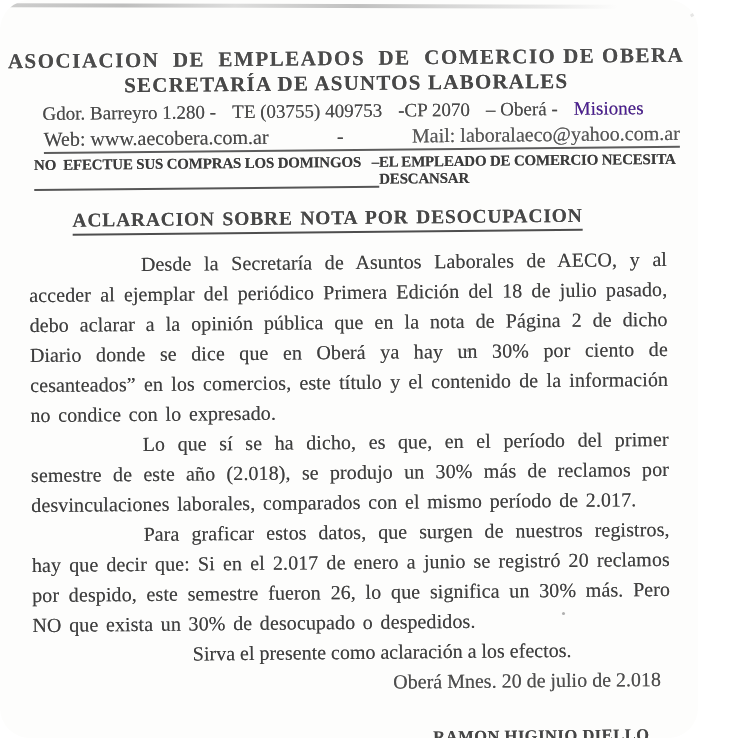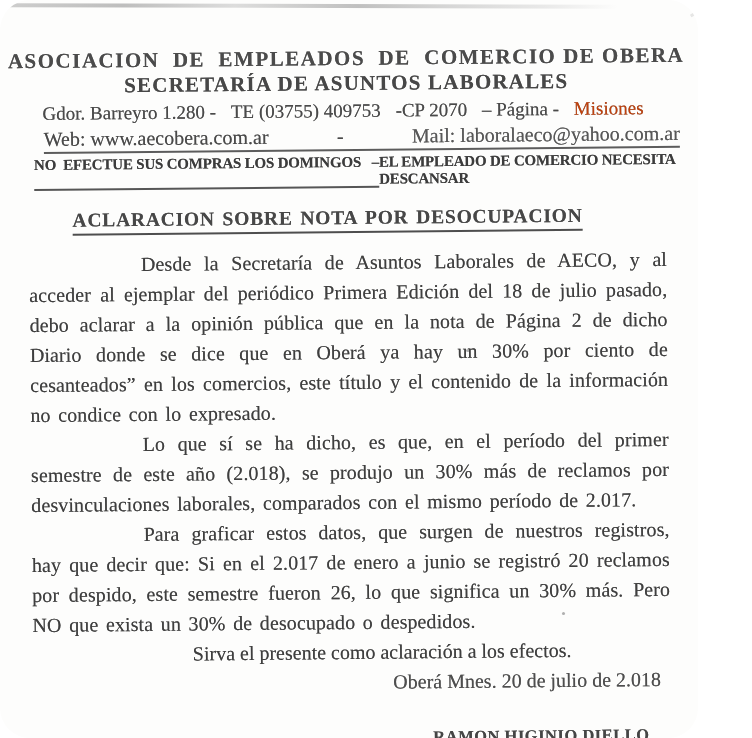--- a/index.html
+++ b/index.html
@@ -45,21 +45,21 @@
   }
   .org-line2 {
     text-align:center; font-weight:bold; font-size:21px; line-height:25px;
     letter-spacing:1.2px; color:#474747;
   }
   .addr-row {
     display:flex; justify-content:space-between;
     margin:3px 52px 0 45px;
     font-size:19px; line-height:23px; color:#4a4a4a;
   }
-  .addr-row .province { color:#c2410c;text-align:center; }
+  .addr-row .province { color:#4c1d95;text-align:center; }
   .web-row {
     display:flex; justify-content:space-between;
     margin:2px 16px 0 46px;
     font-size:20px; line-height:24px; color:#4a4a4a;
     border-bottom:2px solid #5c5c5c; padding-bottom:1px;
   }
   .web-row .mail { color:#585858; }
   .slogan-row {
     display:flex; justify-content:space-between;
     margin:3px 16px 0 36px;
@@ -106,21 +106,21 @@
   <div class="doc">
 
     <header class="letterhead">
       <div class="org-line1 pre">ASOCIACION  DE  EMPLEADOS  DE  COMERCIO DE OBERA</div>
       <div class="org-line2">SECRETARÍA DE ASUNTOS LABORALES</div>
 
       <div class="addr-row">
         <span>Gdor. Barreyro 1.280 -</span>
         <span>TE (03755) 409753</span>
         <span>-CP 2070</span>
-        <span>– Página -</span>
+        <span>– Oberá -</span>
         <span class="province">Misiones</span>
       </div>
 
       <div class="web-row">
         <span>Web: www.aecobera.com.ar</span>
         <span>-</span>
         <span class="mail">Mail: laboralaeco@yahoo.com.ar</span>
       </div>
 
       <div class="slogan-row">

